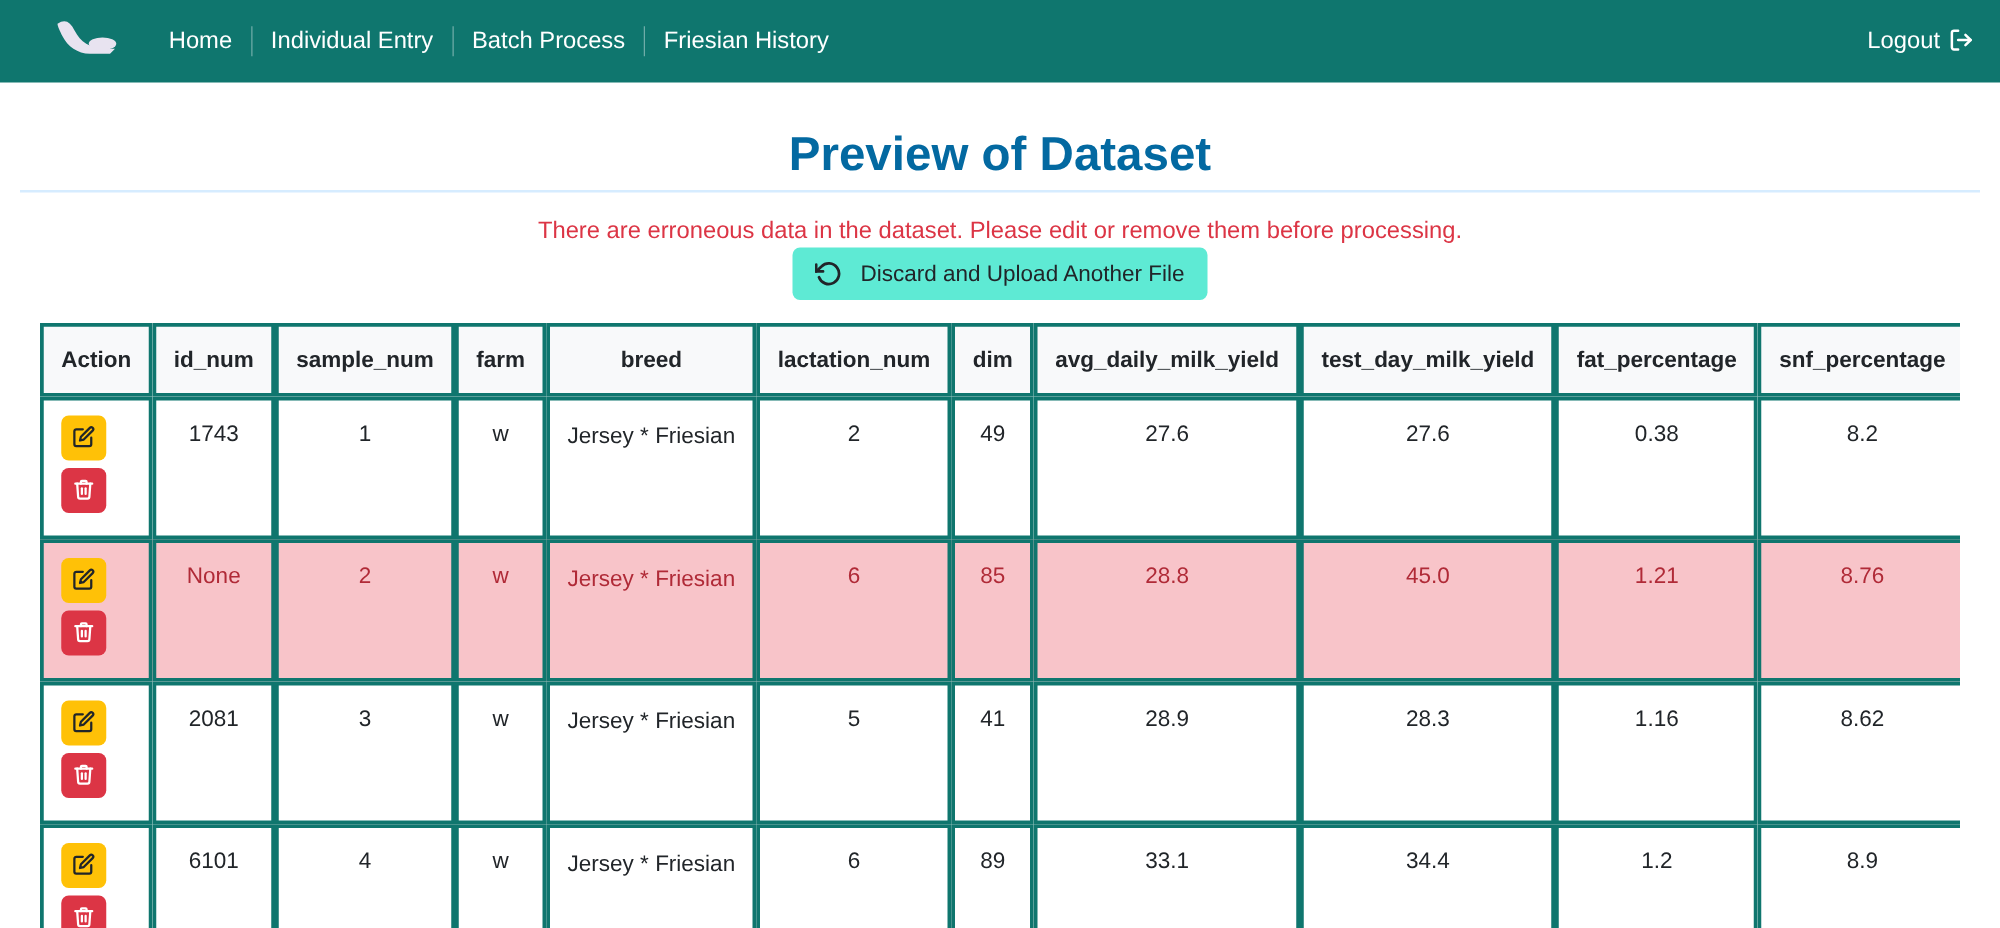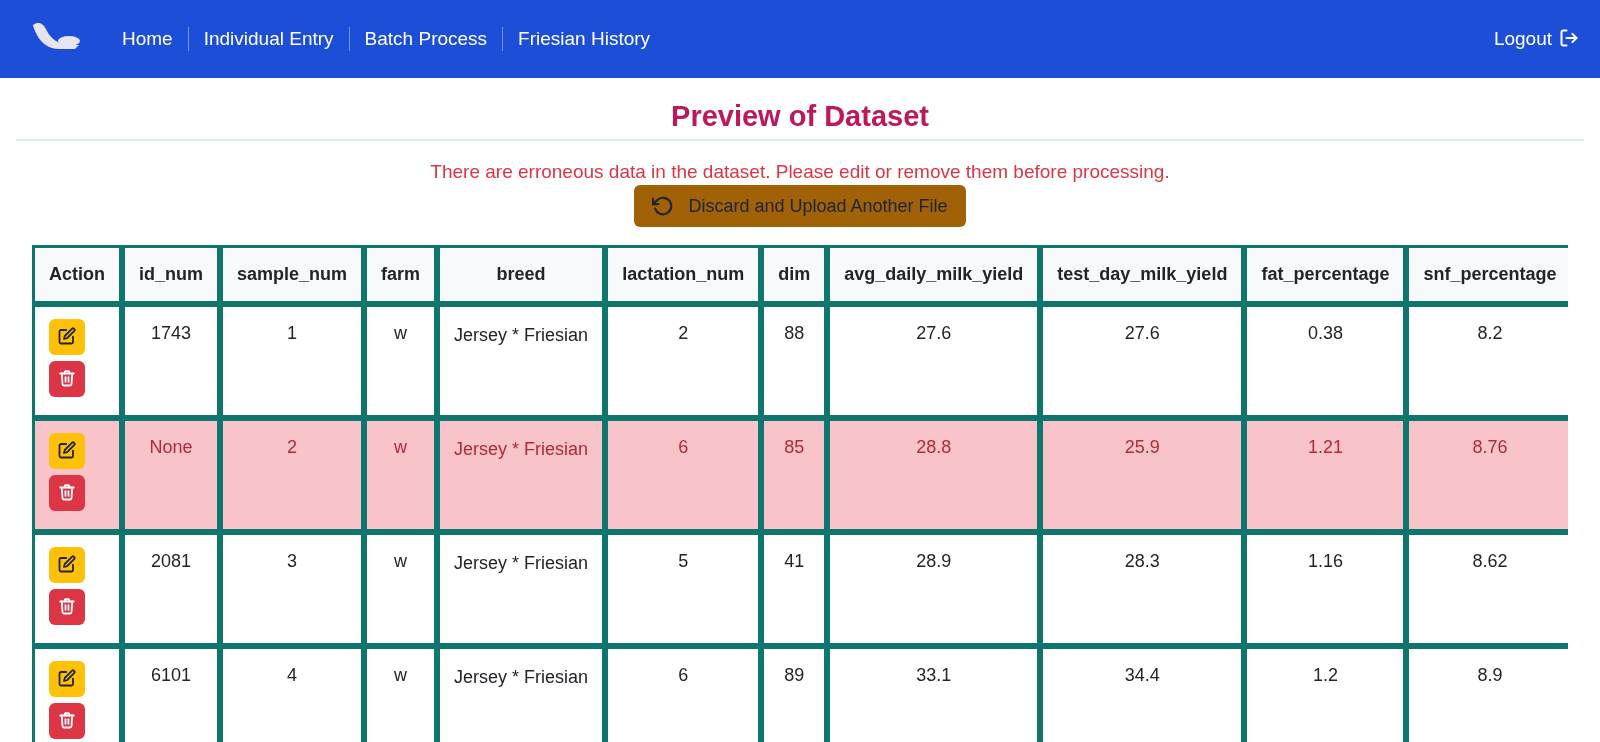--- a/index.html
+++ b/index.html
@@ -1,25 +1,25 @@
 <!DOCTYPE html>
 <html><head>
 <meta charset="utf-8">
 <style>
   * { box-sizing: border-box; }
   html, body { margin: 0; padding: 0; font-family: "Segoe UI", Arial, sans-serif; background:#fff; color:#212529; }
   body { width:1600px; }
 
   
   .navbar {
-    background:#1d4ed8;
-    height:78px;
+    background:#0f766e;
+    height:66px;
     display:flex;
     align-items:center;
-    padding:0 20px 0 27px;
+    padding:0 20px 0 40px;
     color:#fff;
   }
   .logo {
     width:60px; height:44px;
     display:flex; align-items:center; justify-content:center;
     margin-right:20px;
   }
   .nav-links { display:flex; align-items:center; }
   .nav-link {
     color:#fff; font-size:19px; padding:0 15px;
@@ -29,30 +29,30 @@
   .nav-sep {
     width:1px; height:24px; background:rgba(255,255,255,0.4);
   }
   .nav-spacer { flex:1; }
   .logout { color:#fff; font-size:19px; display:flex; align-items:flex-start; cursor:pointer; }
   .logout svg { margin-left:6px; }
 
   
   .page { padding:12px 16px 0 16px; }
   .title {
-    color:#be185d; font-weight:700; font-size:29px;
-    text-align:center; margin:10px 0 6px 0;
+    color:#0369a1; font-weight:700; font-size:38px;
+    text-align:center; margin:25px 0 6px 0;
   }
   .hr { border:none; border-top:2px solid #d6ecff; margin:6px 0 20px 0; }
   .err-msg {
     color:#dc3545; text-align:center; font-size:19px; margin-bottom:2px;
   }
   .discard-wrap { text-align:center; margin-bottom:18px; }
   .btn-discard {
-    background:#a16207; color:#212529; border:none;
+    background:#5eead4; color:#212529; border:none;
     border-radius:6px; padding:10px 18px; font-size:18px;
     display:inline-flex; align-items:center; cursor:pointer;
   }
   .btn-discard svg { margin-right:14px; }
 
   
   .scroll-x {
     overflow-x:scroll; overflow-y:hidden;
     margin:0 16px;
     padding-bottom:6px;
@@ -174,21 +174,21 @@
                     <path d="M14 11v6"></path>
                     <path d="M9 6V4a1 1 0 0 1 1-1h4a1 1 0 0 1 1 1v2"></path>
                   </svg></span>
               </button>
             </td>
             <td>1743</td>
             <td>1</td>
             <td>w</td>
             <td class="col-breed">Jersey * Friesian</td>
             <td>2</td>
-            <td>88</td>
+            <td>49</td>
             <td>27.6</td>
             <td>27.6</td>
             <td>0.38</td>
             <td>8.2</td>
             <td>1030.04</td>
           </tr>
           <tr class="err">
             <td class="action-cell">
               <button class="btn-edit">
                 <span><svg width="18" height="18" viewBox="0 0 24 24" fill="none" stroke="currentColor" stroke-width="2.4" stroke-linecap="round" stroke-linejoin="round">
@@ -206,21 +206,21 @@
                   </svg></span>
               </button>
             </td>
             <td>None</td>
             <td>2</td>
             <td>w</td>
             <td class="col-breed">Jersey * Friesian</td>
             <td>6</td>
             <td>85</td>
             <td>28.8</td>
-            <td>25.9</td>
+            <td>45.0</td>
             <td>1.21</td>
             <td>8.76</td>
             <td>1031.45</td>
           </tr>
           <tr>
             <td class="action-cell">
               <button class="btn-edit">
                 <span><svg width="18" height="18" viewBox="0 0 24 24" fill="none" stroke="currentColor" stroke-width="2.4" stroke-linecap="round" stroke-linejoin="round">
                     <path d="M11 4H4a2 2 0 0 0-2 2v14a2 2 0 0 0 2 2h14a2 2 0 0 0 2-2v-7"></path>
                     <path d="M18.5 2.5a2.121 2.121 0 0 1 3 3L12 15l-4 1 1-4 9.5-9.5z"></path>

